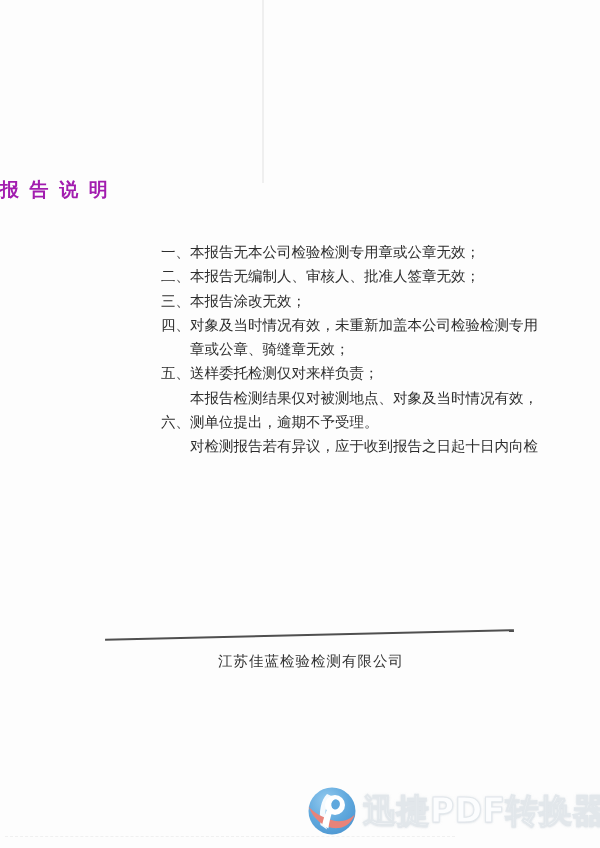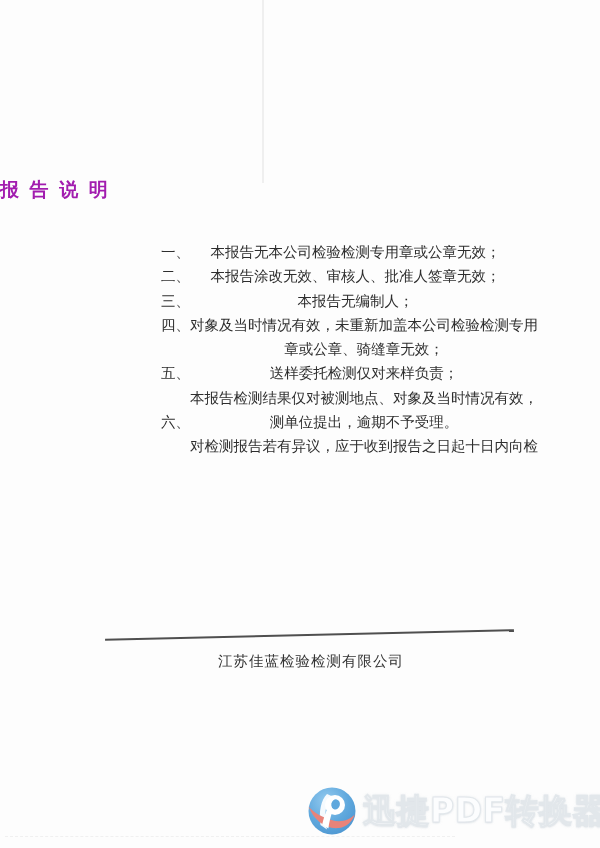--- a/index.html
+++ b/index.html
@@ -21,21 +21,21 @@
     font-size:19px;font-weight:bold;color:#a21caf;
     letter-spacing:2px;
     white-space:pre;
   }
   .notes{
     position:absolute;left:161px;top:240px;width:360px;
     font-size:14.5px;line-height:24.3px;color:#2e2e2e;
   }
   .note-item{display:flex;}
   .note-num{flex:none;width:29px;white-space:nowrap;}
-  .note-body{flex:1;text-align:center;}
+  .note-body{flex:1;}
   .note-body div{white-space:nowrap;}
   .rule{
     position:absolute;left:105px;top:634px;width:409px;height:2px;
     background:#4f4f4f;
     transform:rotate(-1.35deg);
   }
   .company{
     position:absolute;top:652px;left:11px;width:600px;
     text-align:center;
     font-size:14.5px;color:#333333;letter-spacing:1px;
@@ -73,27 +73,27 @@
   <div class="notes" id="notes-list">
       <div class="note-item">
         <span class="note-num">一、</span>
         <div class="note-body">
           <div>本报告无本公司检验检测专用章或公章无效；</div>
         </div>
       </div>
       <div class="note-item">
         <span class="note-num">二、</span>
         <div class="note-body">
-          <div>本报告涂改无效、审核人、批准人签章无效；</div>
+          <div>本报告无编制人、审核人、批准人签章无效；</div>
         </div>
       </div>
       <div class="note-item">
         <span class="note-num">三、</span>
         <div class="note-body">
-          <div>本报告无编制人；</div>
+          <div>本报告涂改无效；</div>
         </div>
       </div>
       <div class="note-item">
         <span class="note-num">四、</span>
         <div class="note-body">
           <div>对象及当时情况有效，未重新加盖本公司检验检测专用</div>
           <div>章或公章、骑缝章无效；</div>
         </div>
       </div>
       <div class="note-item">

